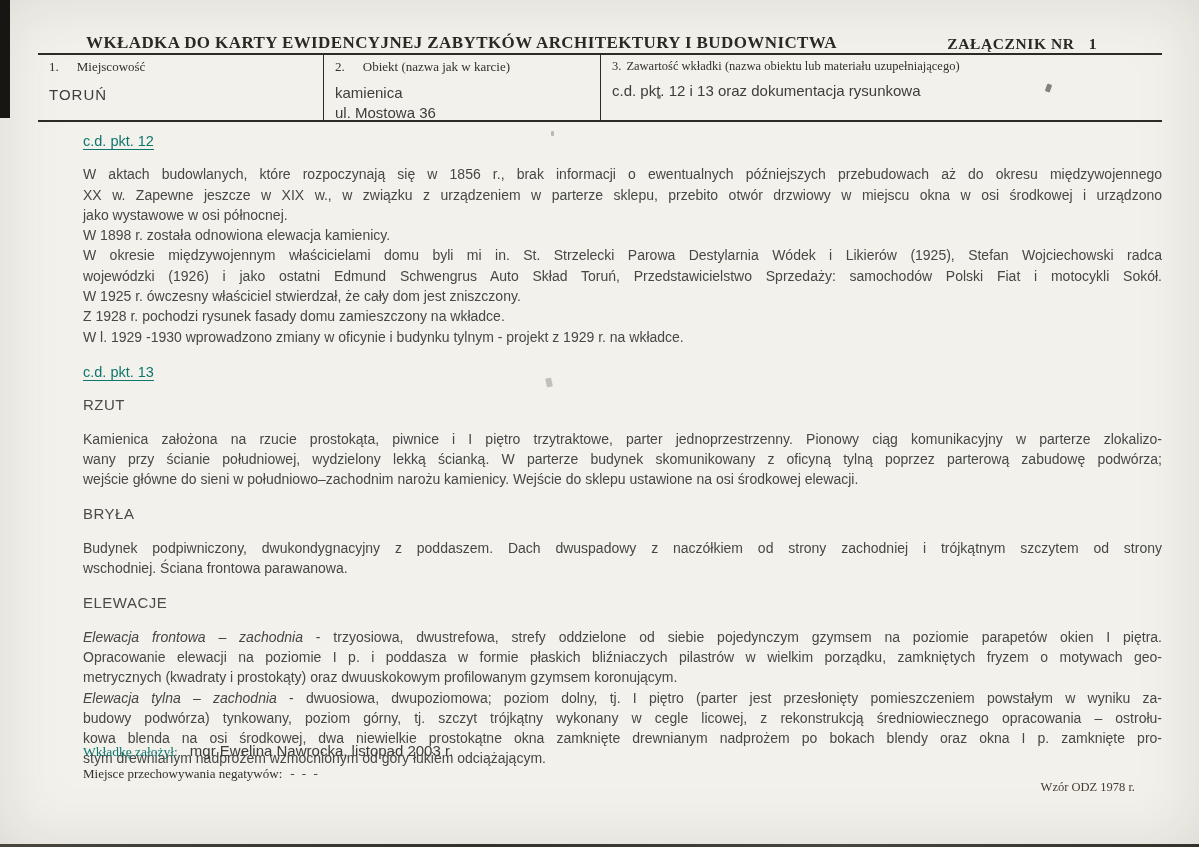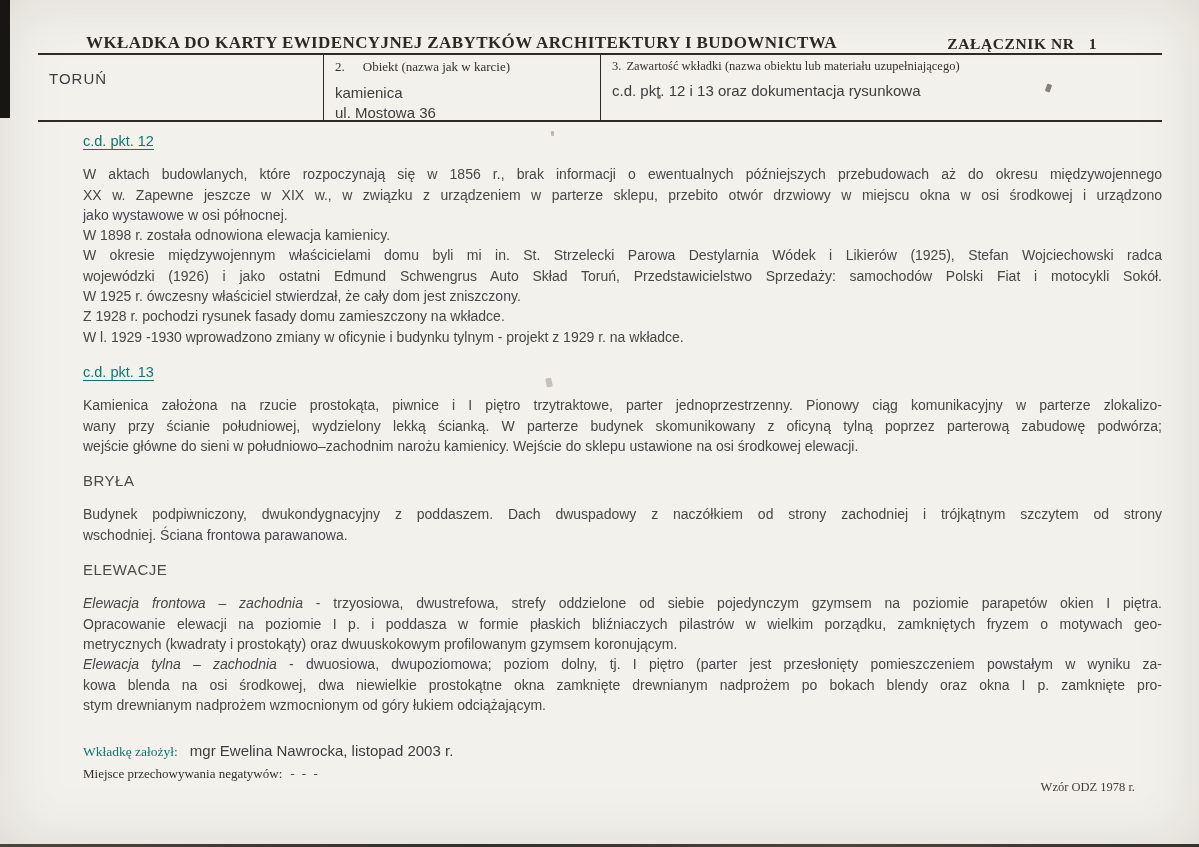--- a/index.html
+++ b/index.html
@@ -100,20 +100,23 @@
 <div class="page">
 
   <div class="doc-title">WKŁADKA DO KARTY EWIDENCYJNEJ ZABYTKÓW ARCHITEKTURY I BUDOWNICTWA</div>
 
   <div class="attachment">
     <span>ZAŁĄCZNIK NR</span><span class="att-no">1</span>
   </div>
 
   <div class="header-table">
     <div class="cell cell-1">
+      <div class="cell-label">
+        <span class="label-no">1.</span><span>Miejscowość</span>
+      </div>
       <div class="cell-value">TORUŃ</div>
     </div>
     <div class="cell cell-2">
       <div class="cell-label">
         <span class="label-no">2.</span><span>Obiekt (nazwa jak w karcie)</span>
       </div>
       <div class="cell-value">kamienica
 ul. Mostowa 36</div>
     </div>
     <div class="cell cell-3">
@@ -131,36 +134,38 @@
         <div class="line full">XX w. Zapewne jeszcze w XIX w., w związku z urządzeniem w parterze sklepu, przebito otwór drzwiowy w miejscu okna w osi środkowej i urządzono</div>
         <div class="line">jako wystawowe w osi północnej.</div>
         <div class="line">W 1898 r. została odnowiona elewacja kamienicy.</div>
         <div class="line full">W okresie międzywojennym właścicielami domu byli mi in. St. Strzelecki Parowa Destylarnia Wódek i Likierów (1925), Stefan Wojciechowski radca</div>
         <div class="line full">wojewódzki (1926) i jako ostatni Edmund Schwengrus Auto Skład Toruń, Przedstawicielstwo Sprzedaży: samochodów Polski Fiat i motocykli Sokół.</div>
         <div class="line">W 1925 r. ówczesny właściciel stwierdzał, że cały dom jest zniszczony.</div>
         <div class="line">Z 1928 r. pochodzi rysunek fasady domu zamieszczony na wkładce.</div>
         <div class="line">W l. 1929 -1930 wprowadzono zmiany w oficynie i budynku tylnym - projekt z 1929 r. na wkładce.</div>
       </div>
       <div class="sec-heading">c.d. pkt. 13</div>
+      <div class="sub-heading">RZUT</div>
       <div class="para">
         <div class="line full">Kamienica założona na rzucie prostokąta, piwnice i I piętro trzytraktowe, parter jednoprzestrzenny. Pionowy ciąg komunikacyjny w parterze zlokalizo-</div>
         <div class="line full">wany przy ścianie południowej, wydzielony lekką ścianką. W parterze budynek skomunikowany z oficyną tylną poprzez parterową zabudowę podwórza;</div>
         <div class="line">wejście główne do sieni w południowo–zachodnim narożu kamienicy. Wejście do sklepu ustawione na osi środkowej elewacji.</div>
       </div>
       <div class="sub-heading">BRYŁA</div>
       <div class="para">
         <div class="line full">Budynek podpiwniczony, dwukondygnacyjny z poddaszem. Dach dwuspadowy z naczółkiem od strony zachodniej i trójkątnym szczytem od strony</div>
         <div class="line">wschodniej. Ściana frontowa parawanowa.</div>
       </div>
       <div class="sub-heading">ELEWACJE</div>
       <div class="para">
         <div class="line full"><i>Elewacja frontowa – zachodnia</i> - trzyosiowa, dwustrefowa, strefy oddzielone od siebie pojedynczym gzymsem na poziomie parapetów okien I piętra.</div>
         <div class="line full">Opracowanie elewacji na poziomie I p. i poddasza w formie płaskich bliźniaczych pilastrów w wielkim porządku, zamkniętych fryzem o motywach geo-</div>
         <div class="line">metrycznych (kwadraty i prostokąty) oraz dwuuskokowym profilowanym gzymsem koronującym.</div>
         <div class="line full"><i>Elewacja tylna – zachodnia</i> - dwuosiowa, dwupoziomowa; poziom dolny, tj. I piętro (parter jest przesłonięty pomieszczeniem powstałym w wyniku za-</div>
+        <div class="line full">budowy podwórza) tynkowany, poziom górny, tj. szczyt trójkątny wykonany w cegle licowej, z rekonstrukcją średniowiecznego opracowania – ostrołu-</div>
         <div class="line full">kowa blenda na osi środkowej, dwa niewielkie prostokątne okna zamknięte drewnianym nadprożem po bokach blendy oraz okna I p. zamknięte pro-</div>
         <div class="line">stym drewnianym nadprożem wzmocnionym od góry łukiem odciążającym.</div>
       </div>
     </div>
 
   <div class="footer-founder">
     <span class="f-label">Wkładkę założył:</span><span class="f-value">mgr Ewelina Nawrocka, listopad 2003 r.</span>
   </div>
   <div class="footer-negatives">
     <span>Miejsce przechowywania negatywów:</span><span class="f-value">- - -</span>

